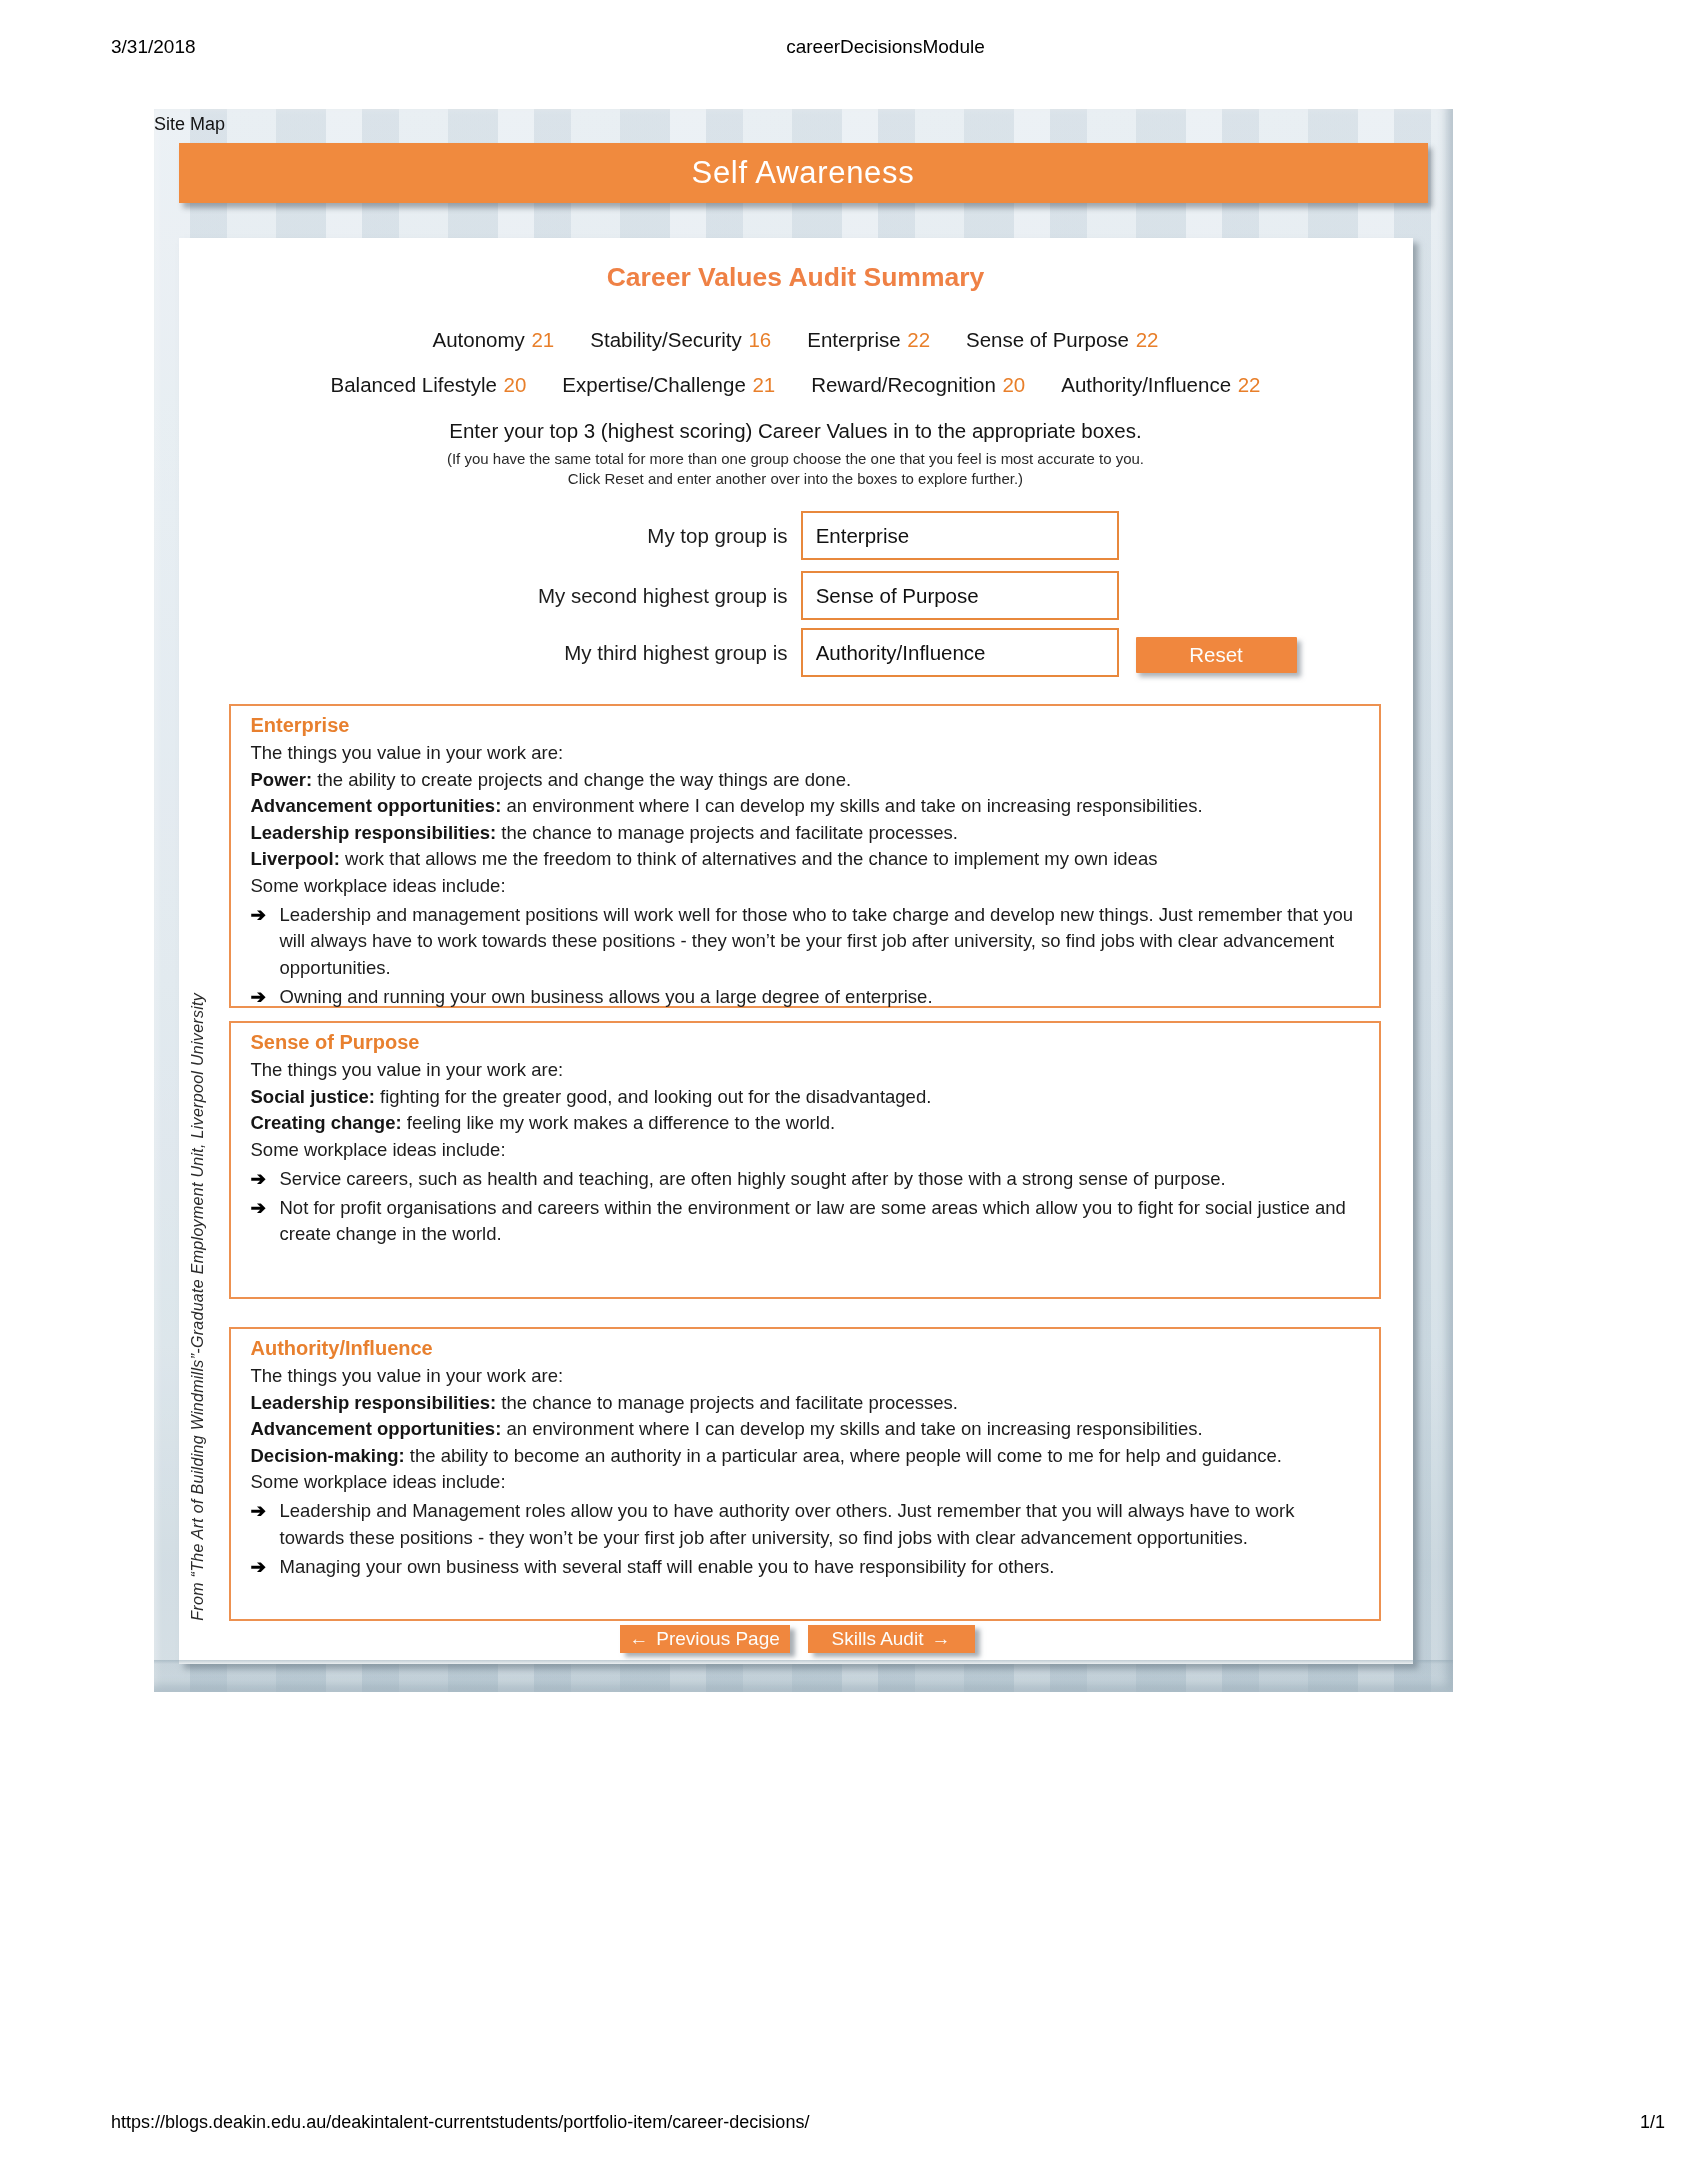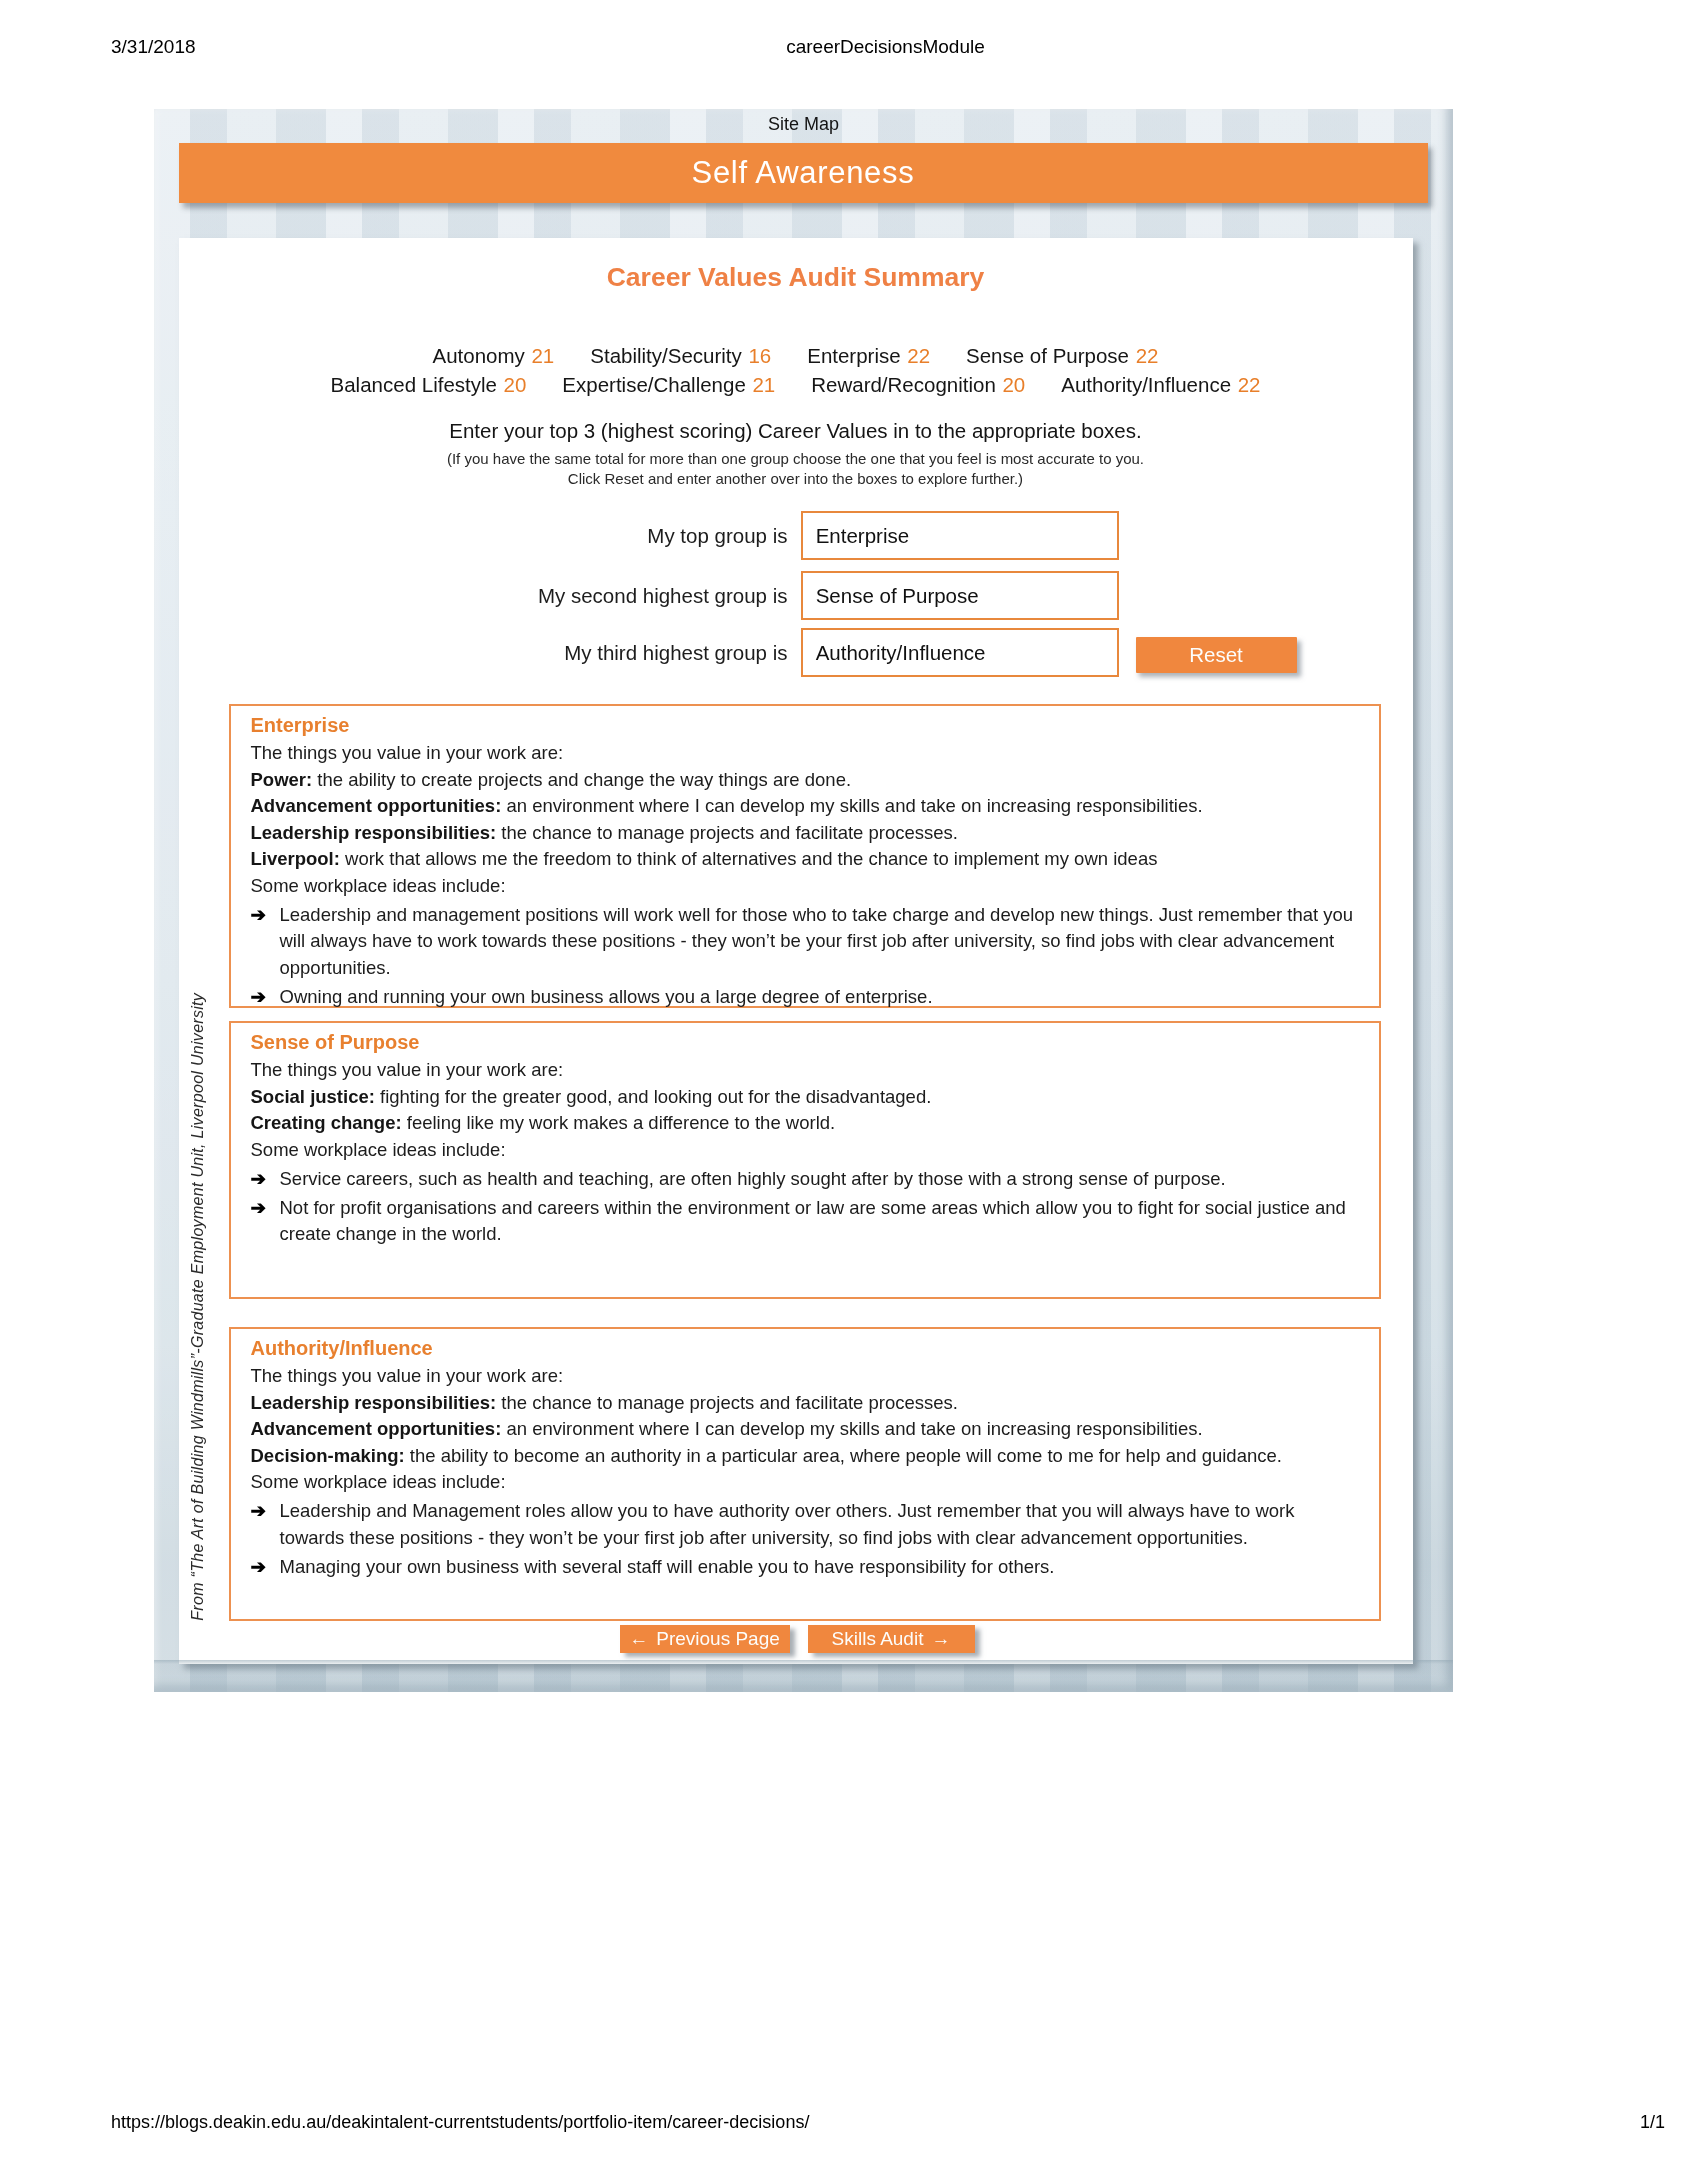--- a/index.html
+++ b/index.html
@@ -22,21 +22,21 @@
         rgba(255,255,255,0.10) 73px,rgba(255,255,255,0.10) 122px,
         rgba(140,165,180,0.14) 122px,rgba(140,165,180,0.14) 172px),
       linear-gradient(180deg,#e7edf2 0%,#e0e9ef 25%,#dae4eb 55%,#d3dfe6 78%,#c6d4dc 92%,#c9d6de 100%);
     box-shadow:inset -6px -6px 9.3px rgba(115,138,152,0.45), inset 2.6px 0 6.6px rgba(255,255,255,0.5);
   }
   .blue-panel::after{
     content:"";position:absolute;left:0;right:0;bottom:0;height:32px;
     background:linear-gradient(180deg,rgba(140,162,175,0.55) 0px,rgba(140,162,175,0.18) 4px,rgba(175,195,205,0.25) 100%);
   }
   .sitemap-link{
-    position:absolute;left:0;right:0;top:5.3px;text-align:center;
+    position:absolute;left:0;right:0;top:5.3px;text-align:left;
     font-size:18px;color:#141414;
   }
   .banner{
     position:absolute;left:24.5px;top:34px;width:1249px;height:60px;
     background:#f08a3e;box-shadow:4px 4.6px 5.3px rgba(60,70,80,0.42);
     display:flex;align-items:center;justify-content:center;
   }
   .banner-title{font-size:31px;color:#ffffff;letter-spacing:0.7px;}
   
   .card{
@@ -44,21 +44,21 @@
     background:#ffffff;box-shadow:5.3px 5.3px 6px rgba(95,110,120,0.55);
   }
   .card-heading{
     position:absolute;left:0;right:0;top:24px;text-align:center;
     font-size:26.5px;font-weight:600;color:#ef8145;
   }
   .score-row{
     position:absolute;left:0;right:0;display:flex;justify-content:center;gap:36px;
     font-size:20.5px;color:#161616;white-space:nowrap;
   }
-  .score-row-1{top:106px;}
+  .score-row-1{top:90px;}
   .score-row-2{top:135px;}
   .score-value{color:#e87f2a;margin-left:6.6px;}
   .instruction-bold{
     position:absolute;left:0;right:0;top:181px;text-align:center;
     font-size:20.5px;font-weight:400;color:#141414;
   }
   .instruction-note{position:absolute;left:0;right:0;text-align:center;font-size:15px;color:#2a2a2a;}
   .note-1{top:212px;}
   .note-2{top:232px;}
   

